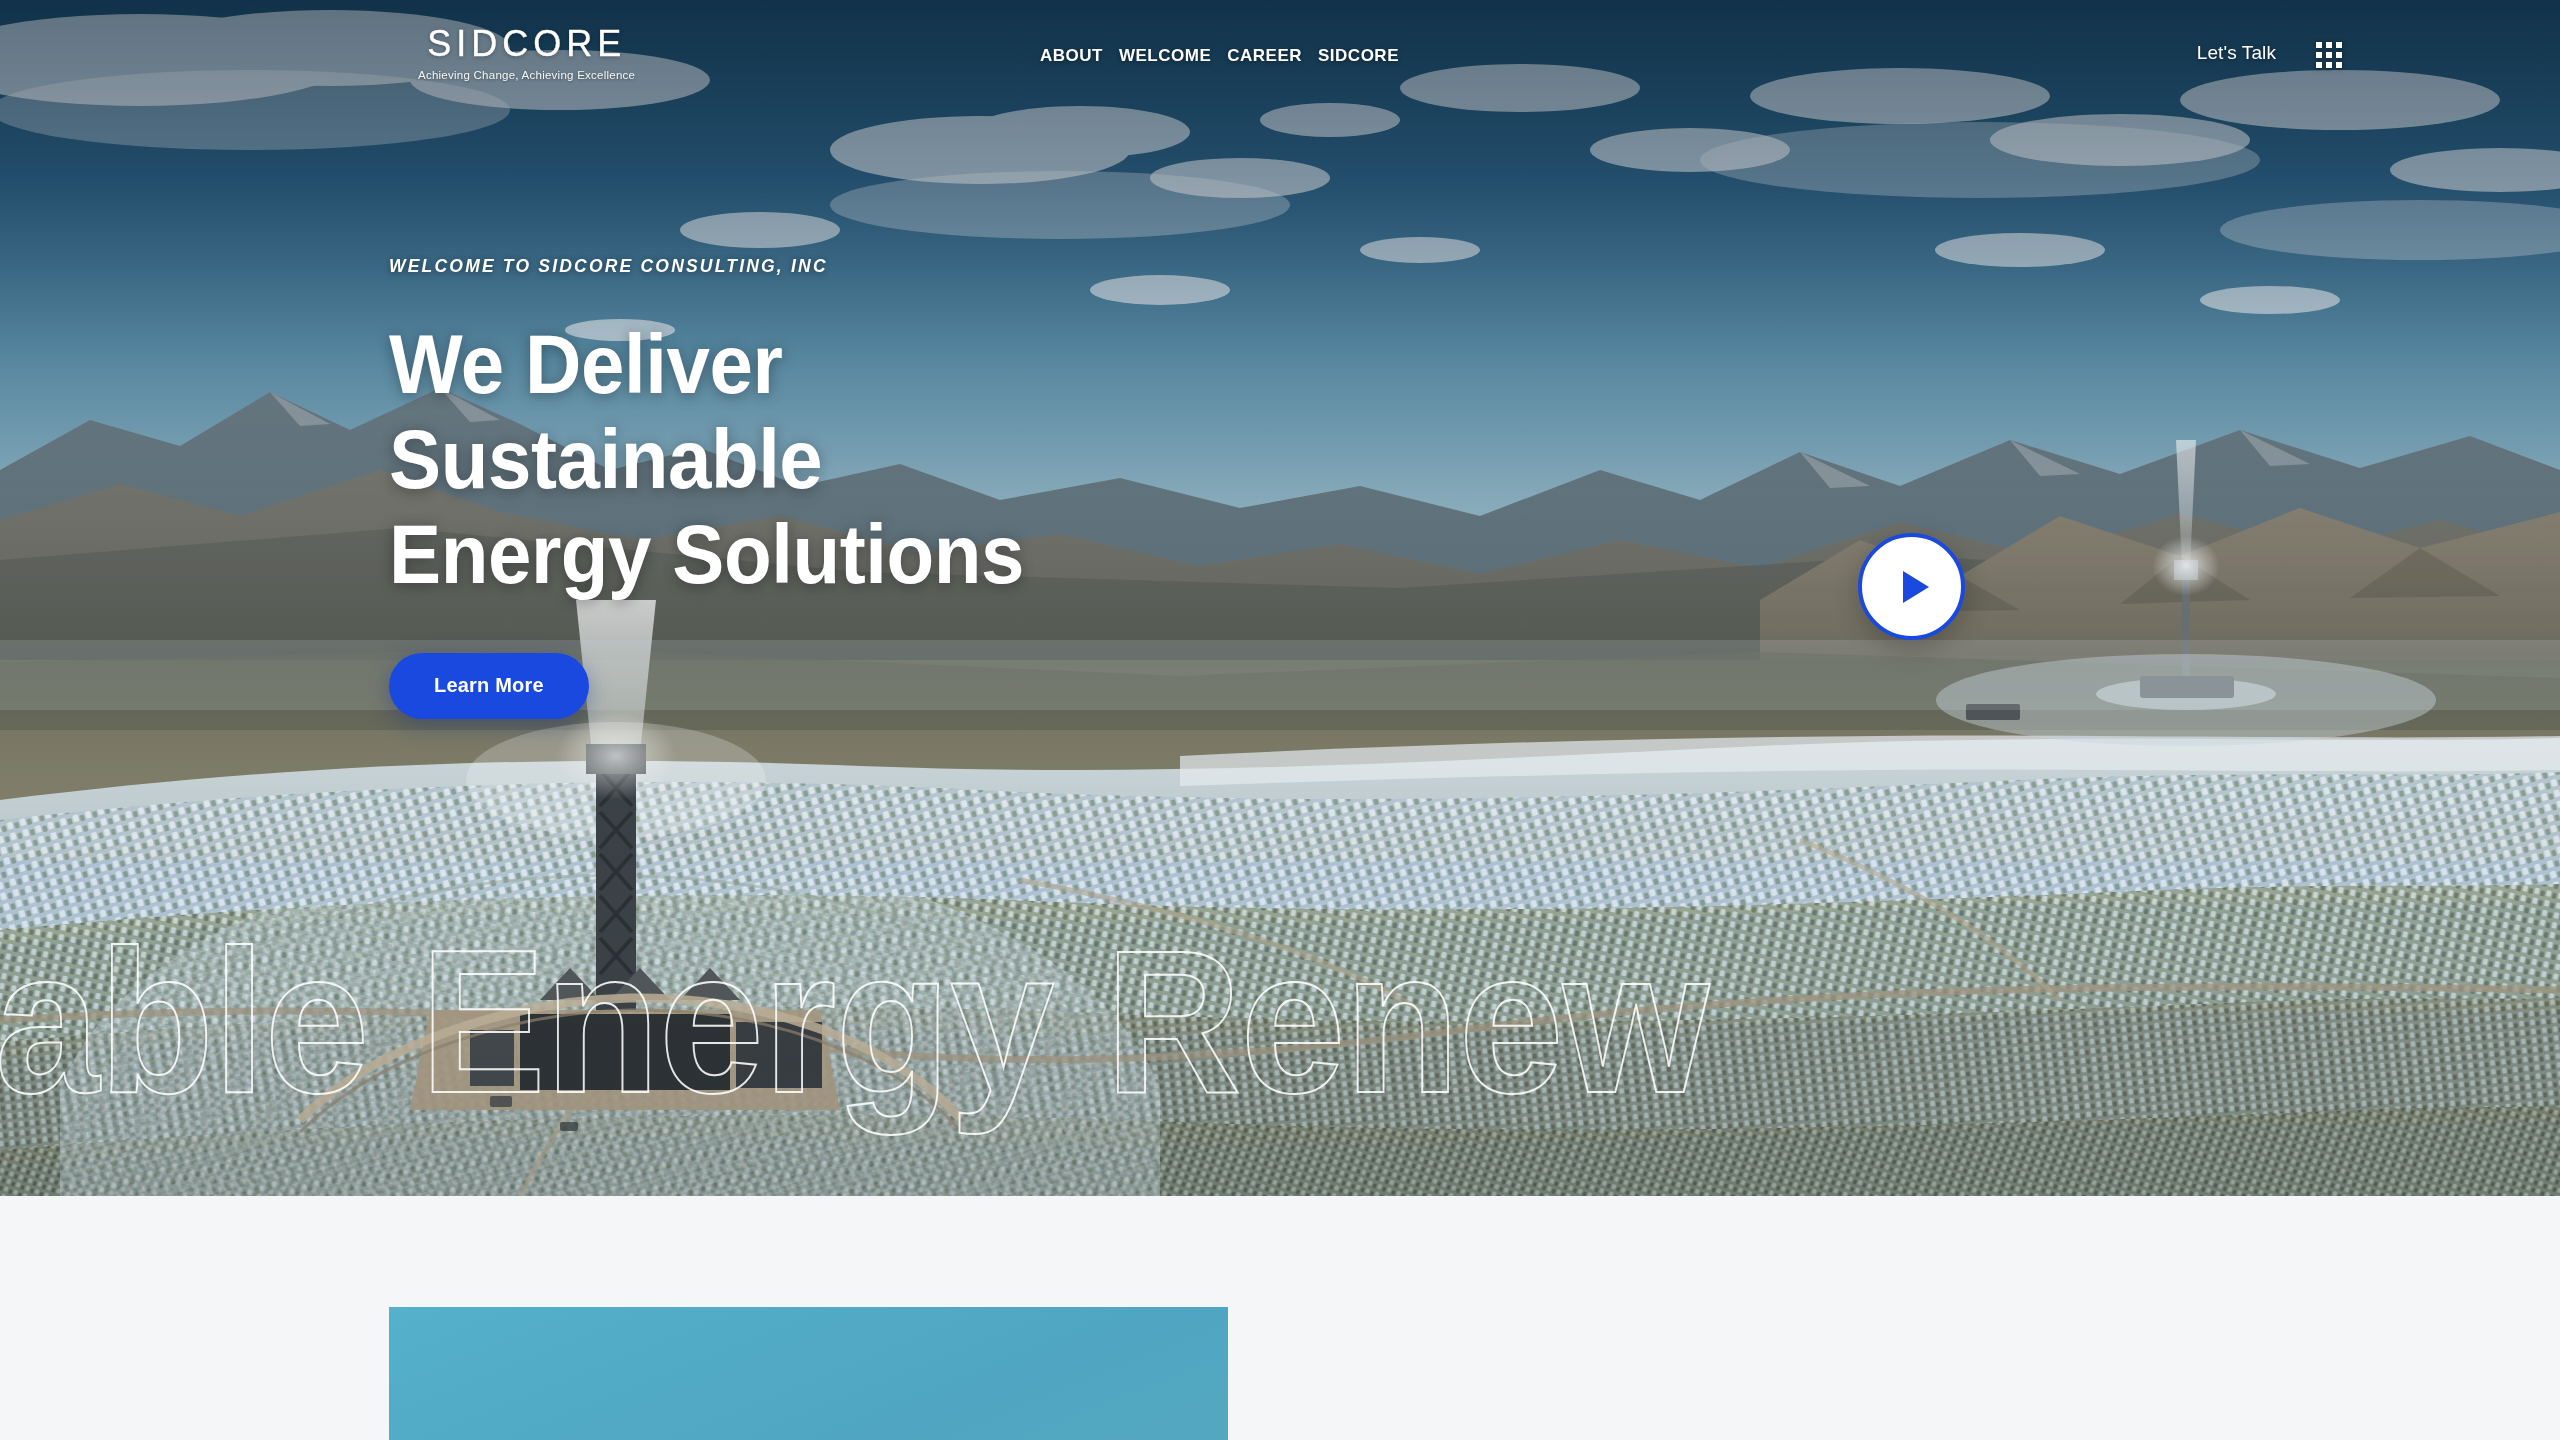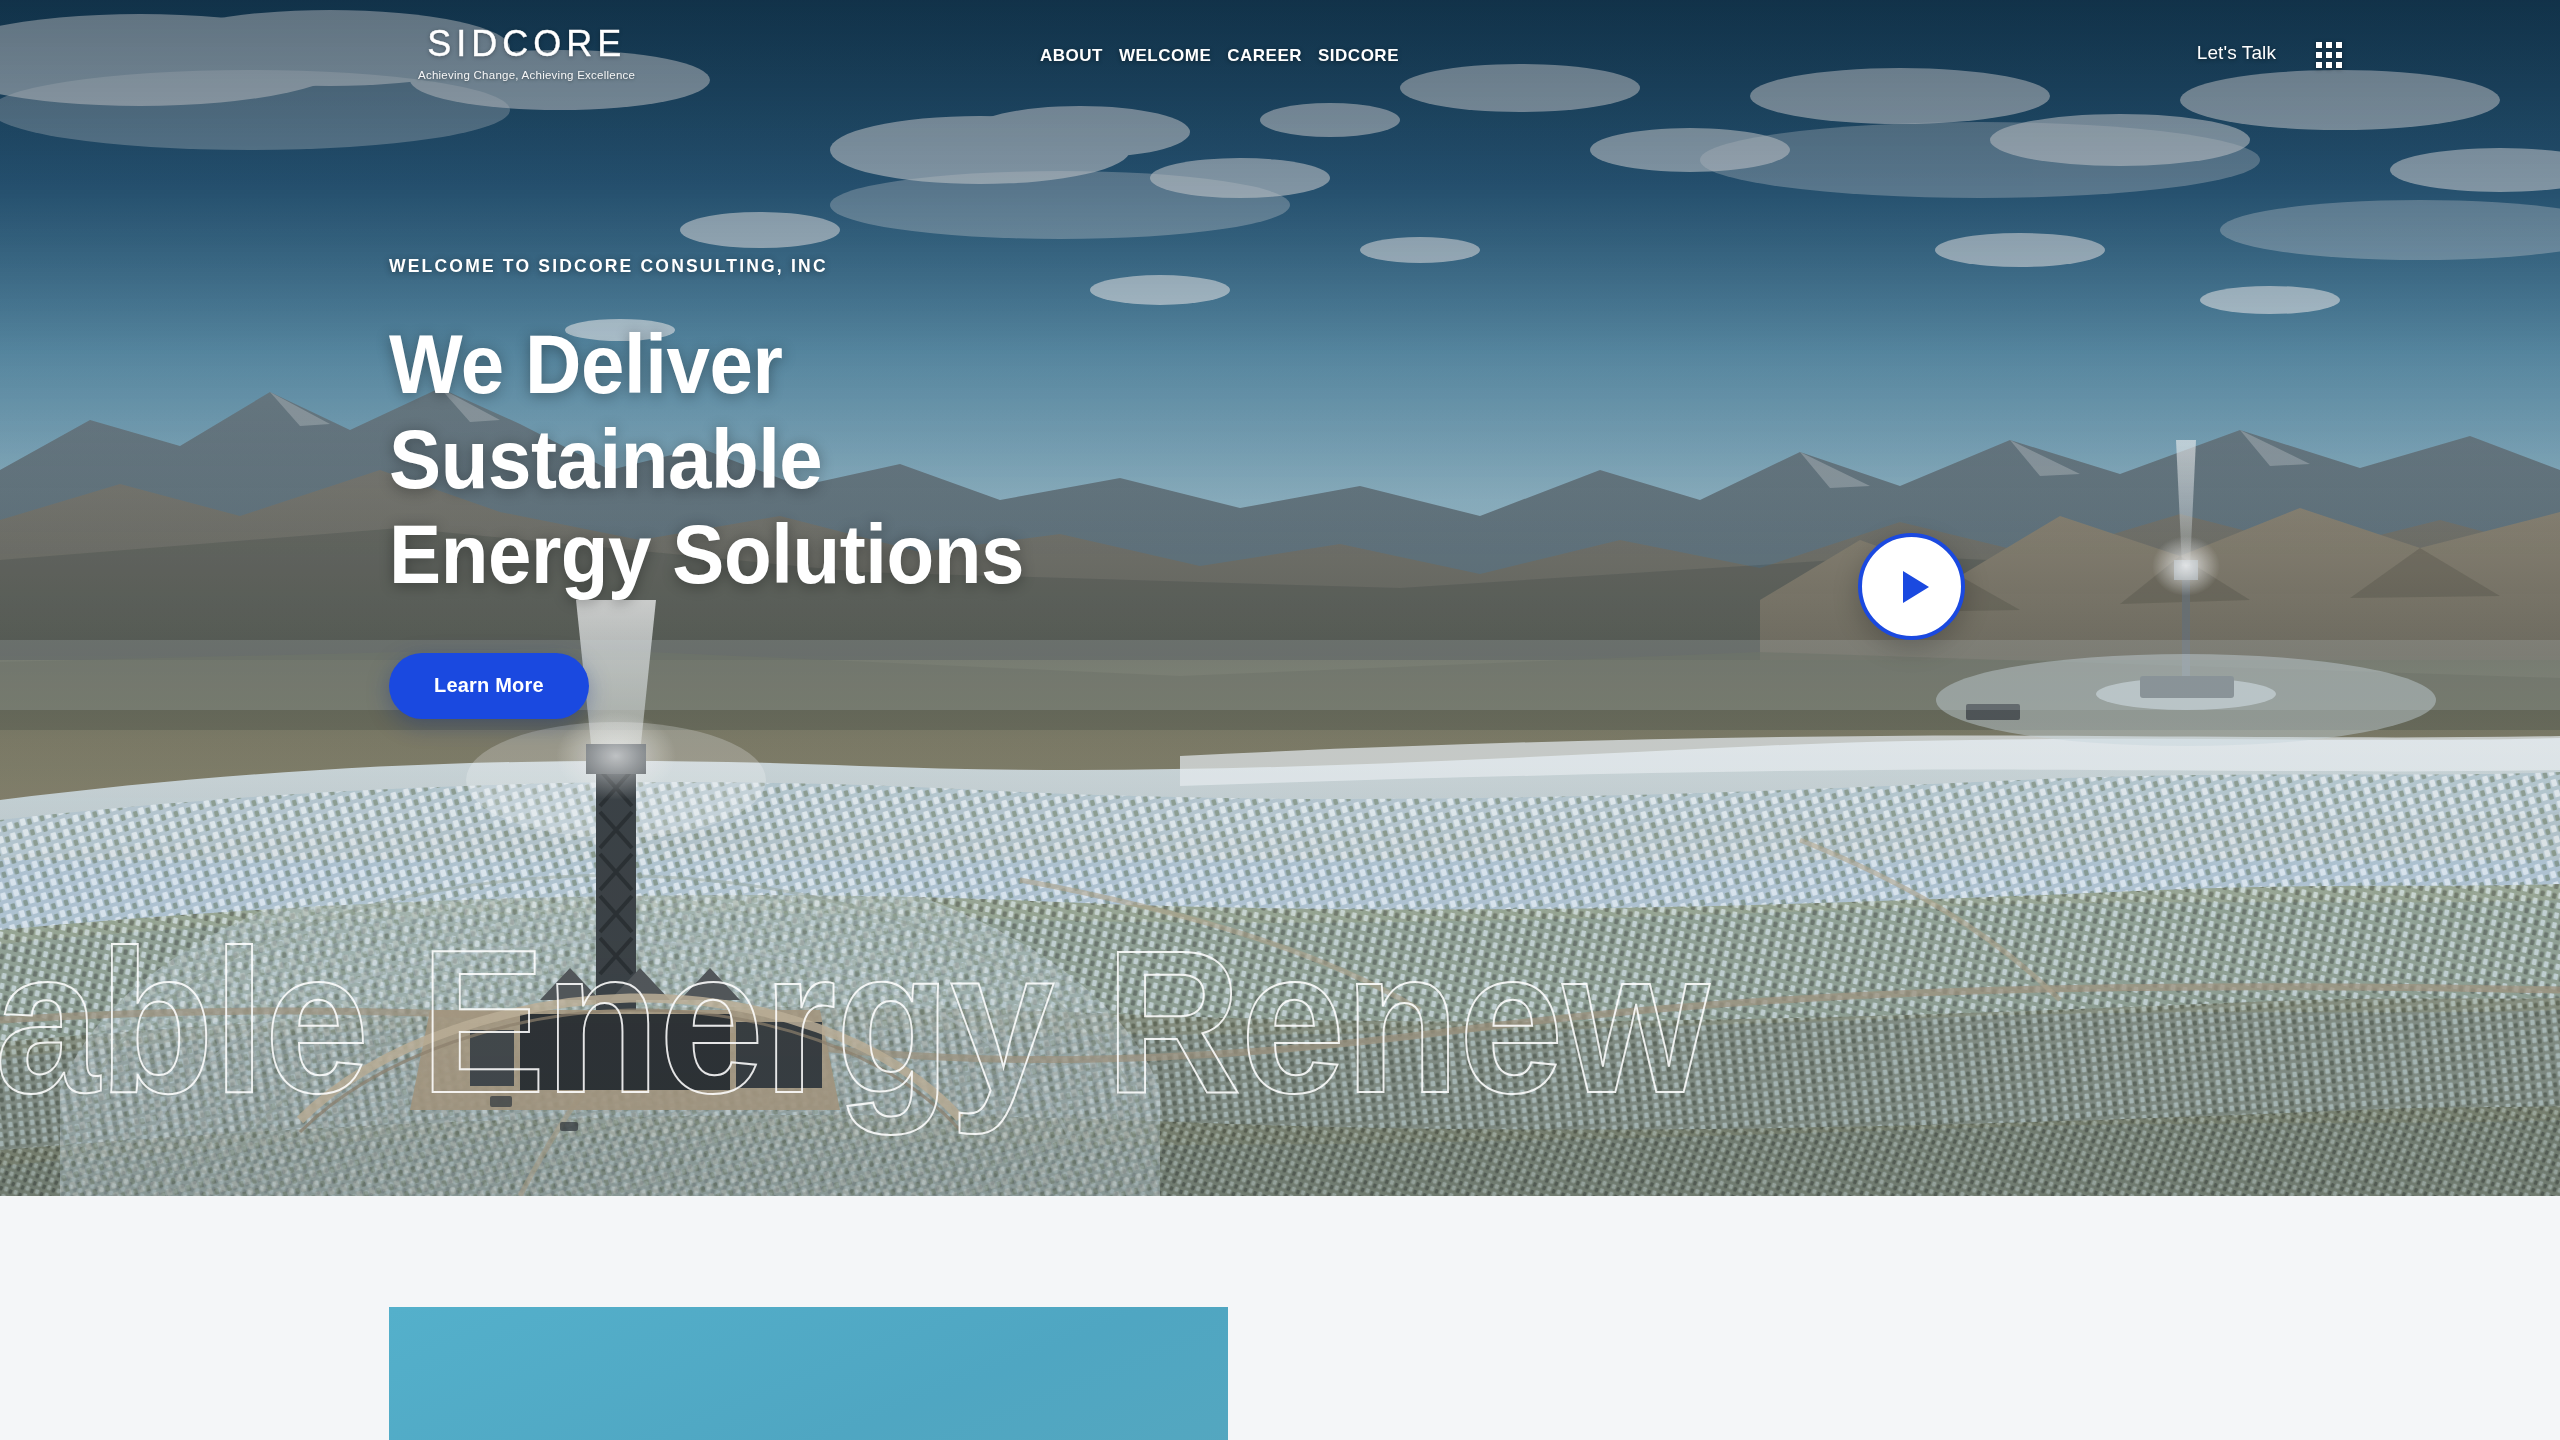--- a/index.html
+++ b/index.html
@@ -114,20 +114,21 @@
     width:1000px;
   }
   .eyebrow{
     font-size:17.5px;
     font-weight:bold;
     letter-spacing:2.2px;
     color:#ffffff;
     text-shadow:0 1px 6px rgba(0,0,0,.45);
     margin-bottom:40px;
     font-stretch:condensed;
+    font-style:italic;
   }
   .headline{
     font-size:84px;
     font-weight:bold;
     color:#ffffff;
     line-height:1.13;
     letter-spacing:-0.5px;
     text-shadow:0 2px 14px rgba(0,0,0,.35);
     max-width:880px;
     transform:scaleX(.93);

